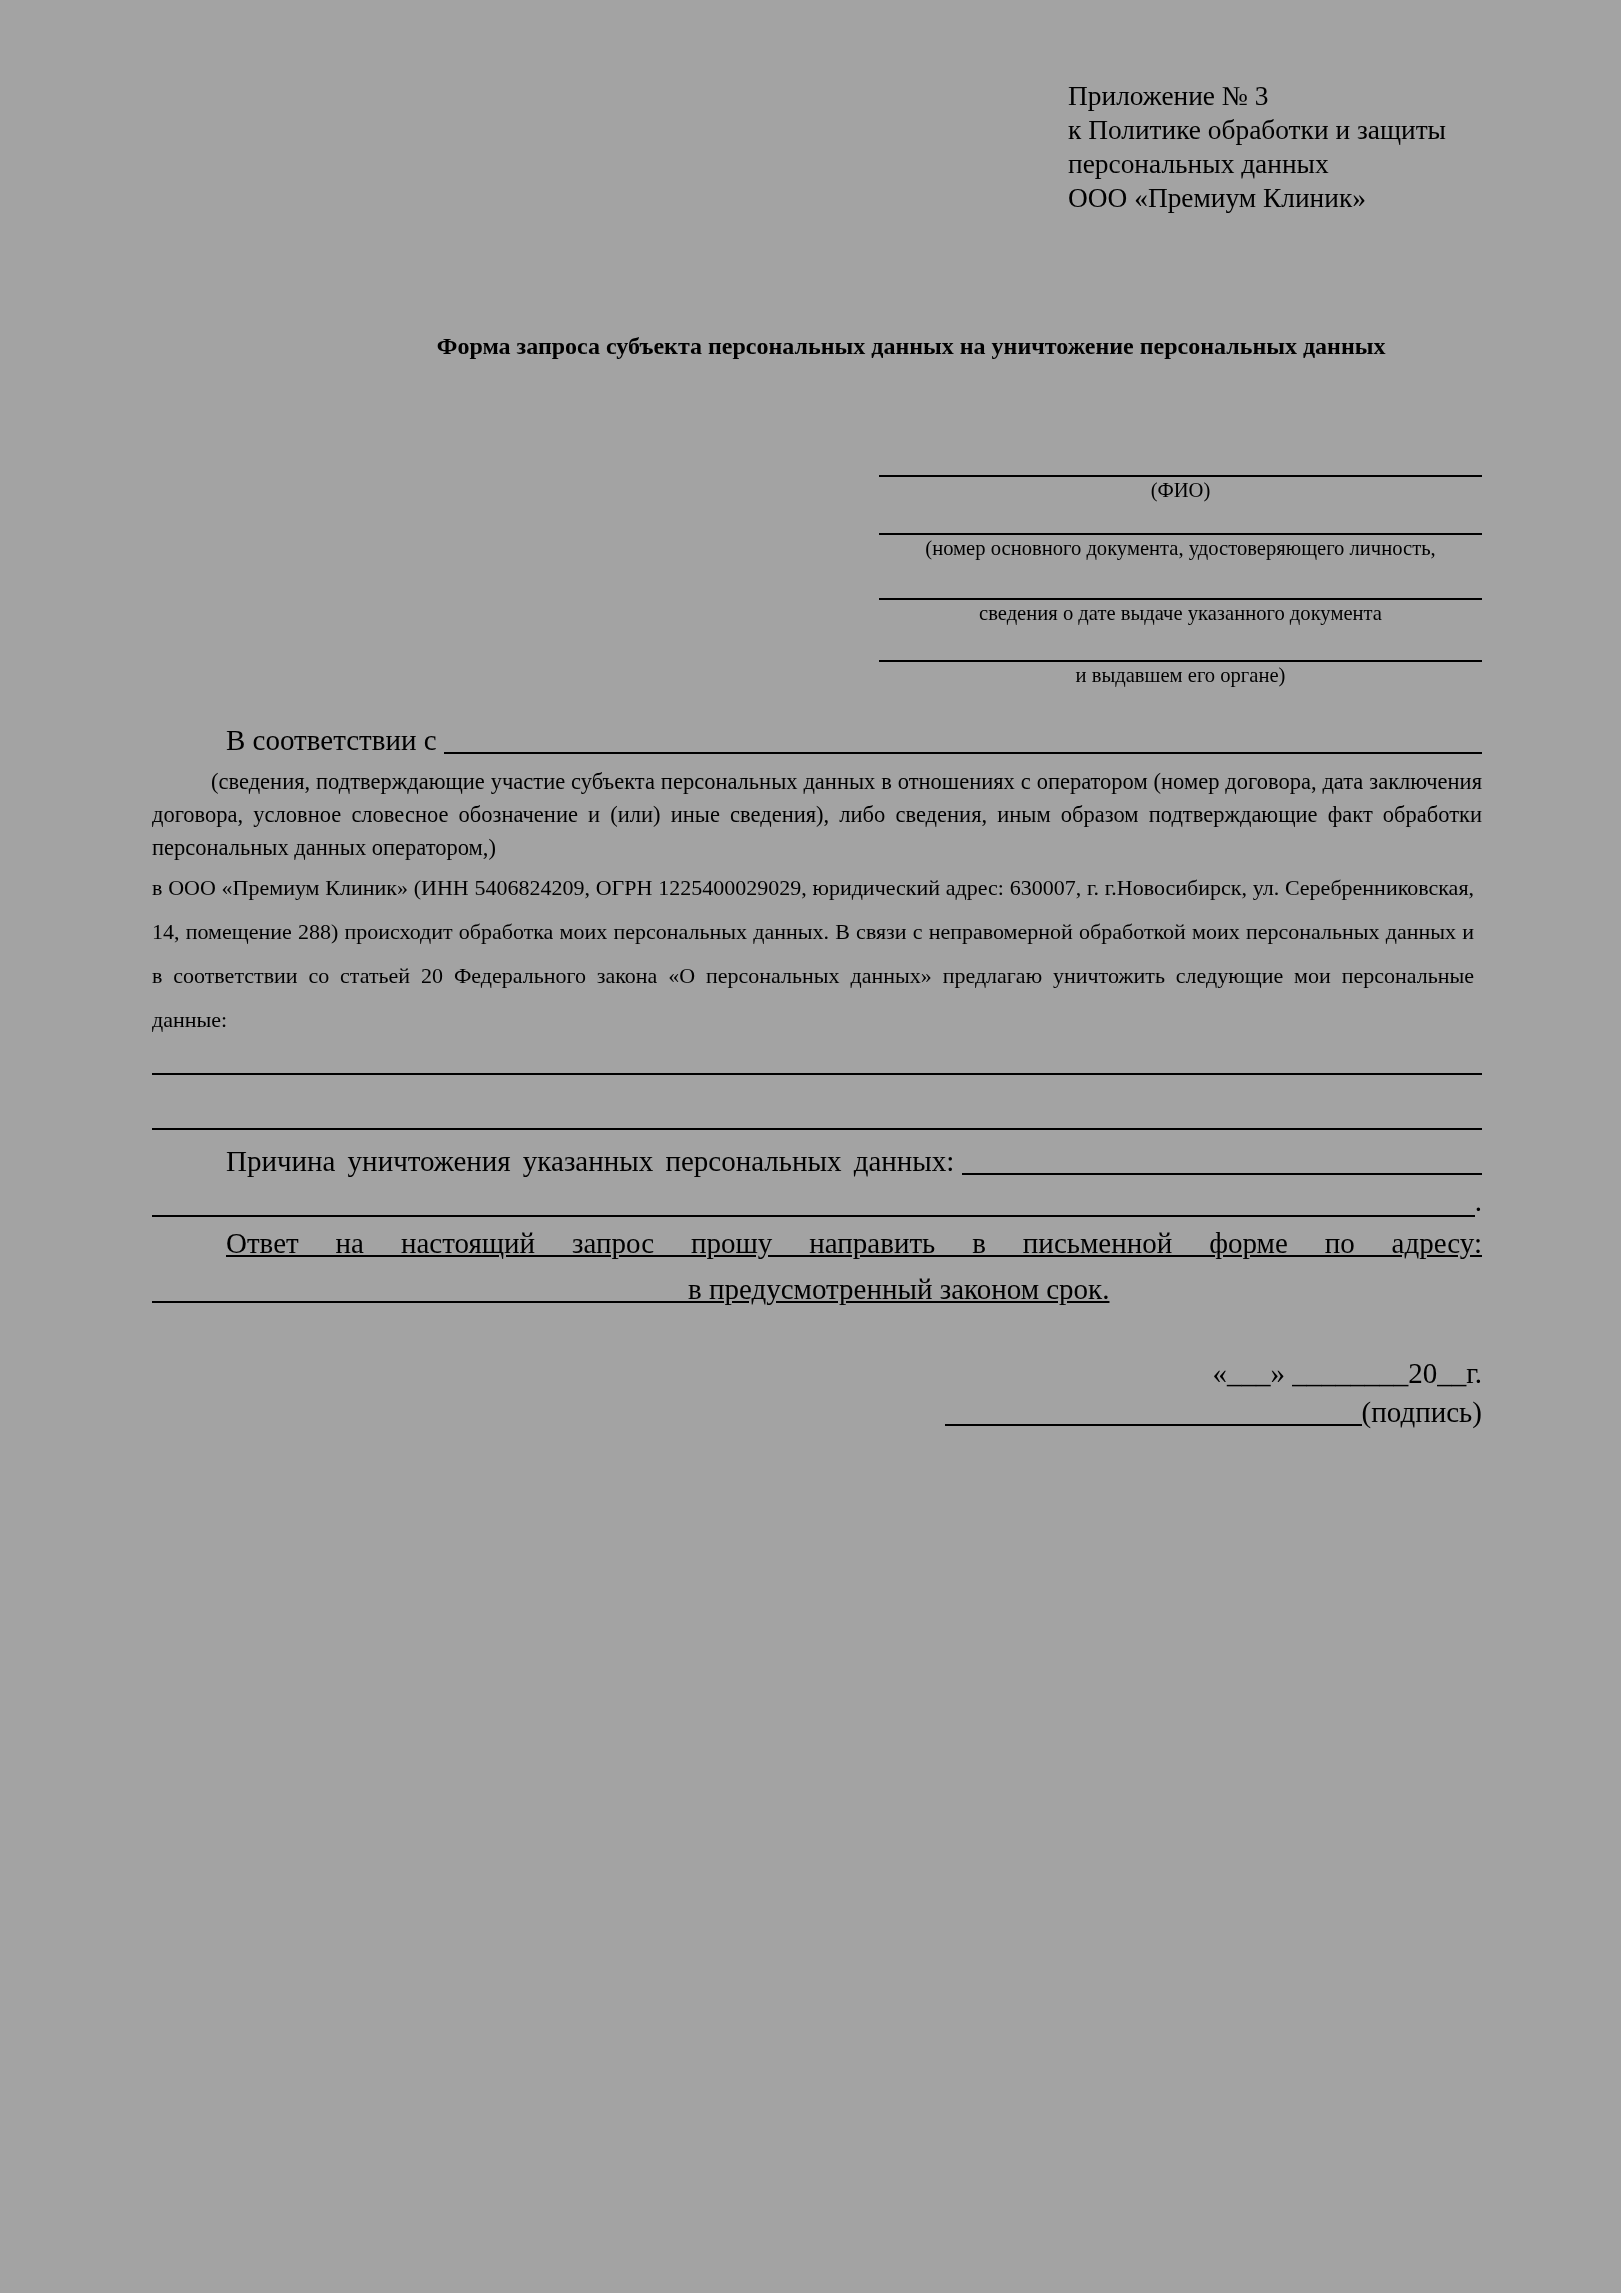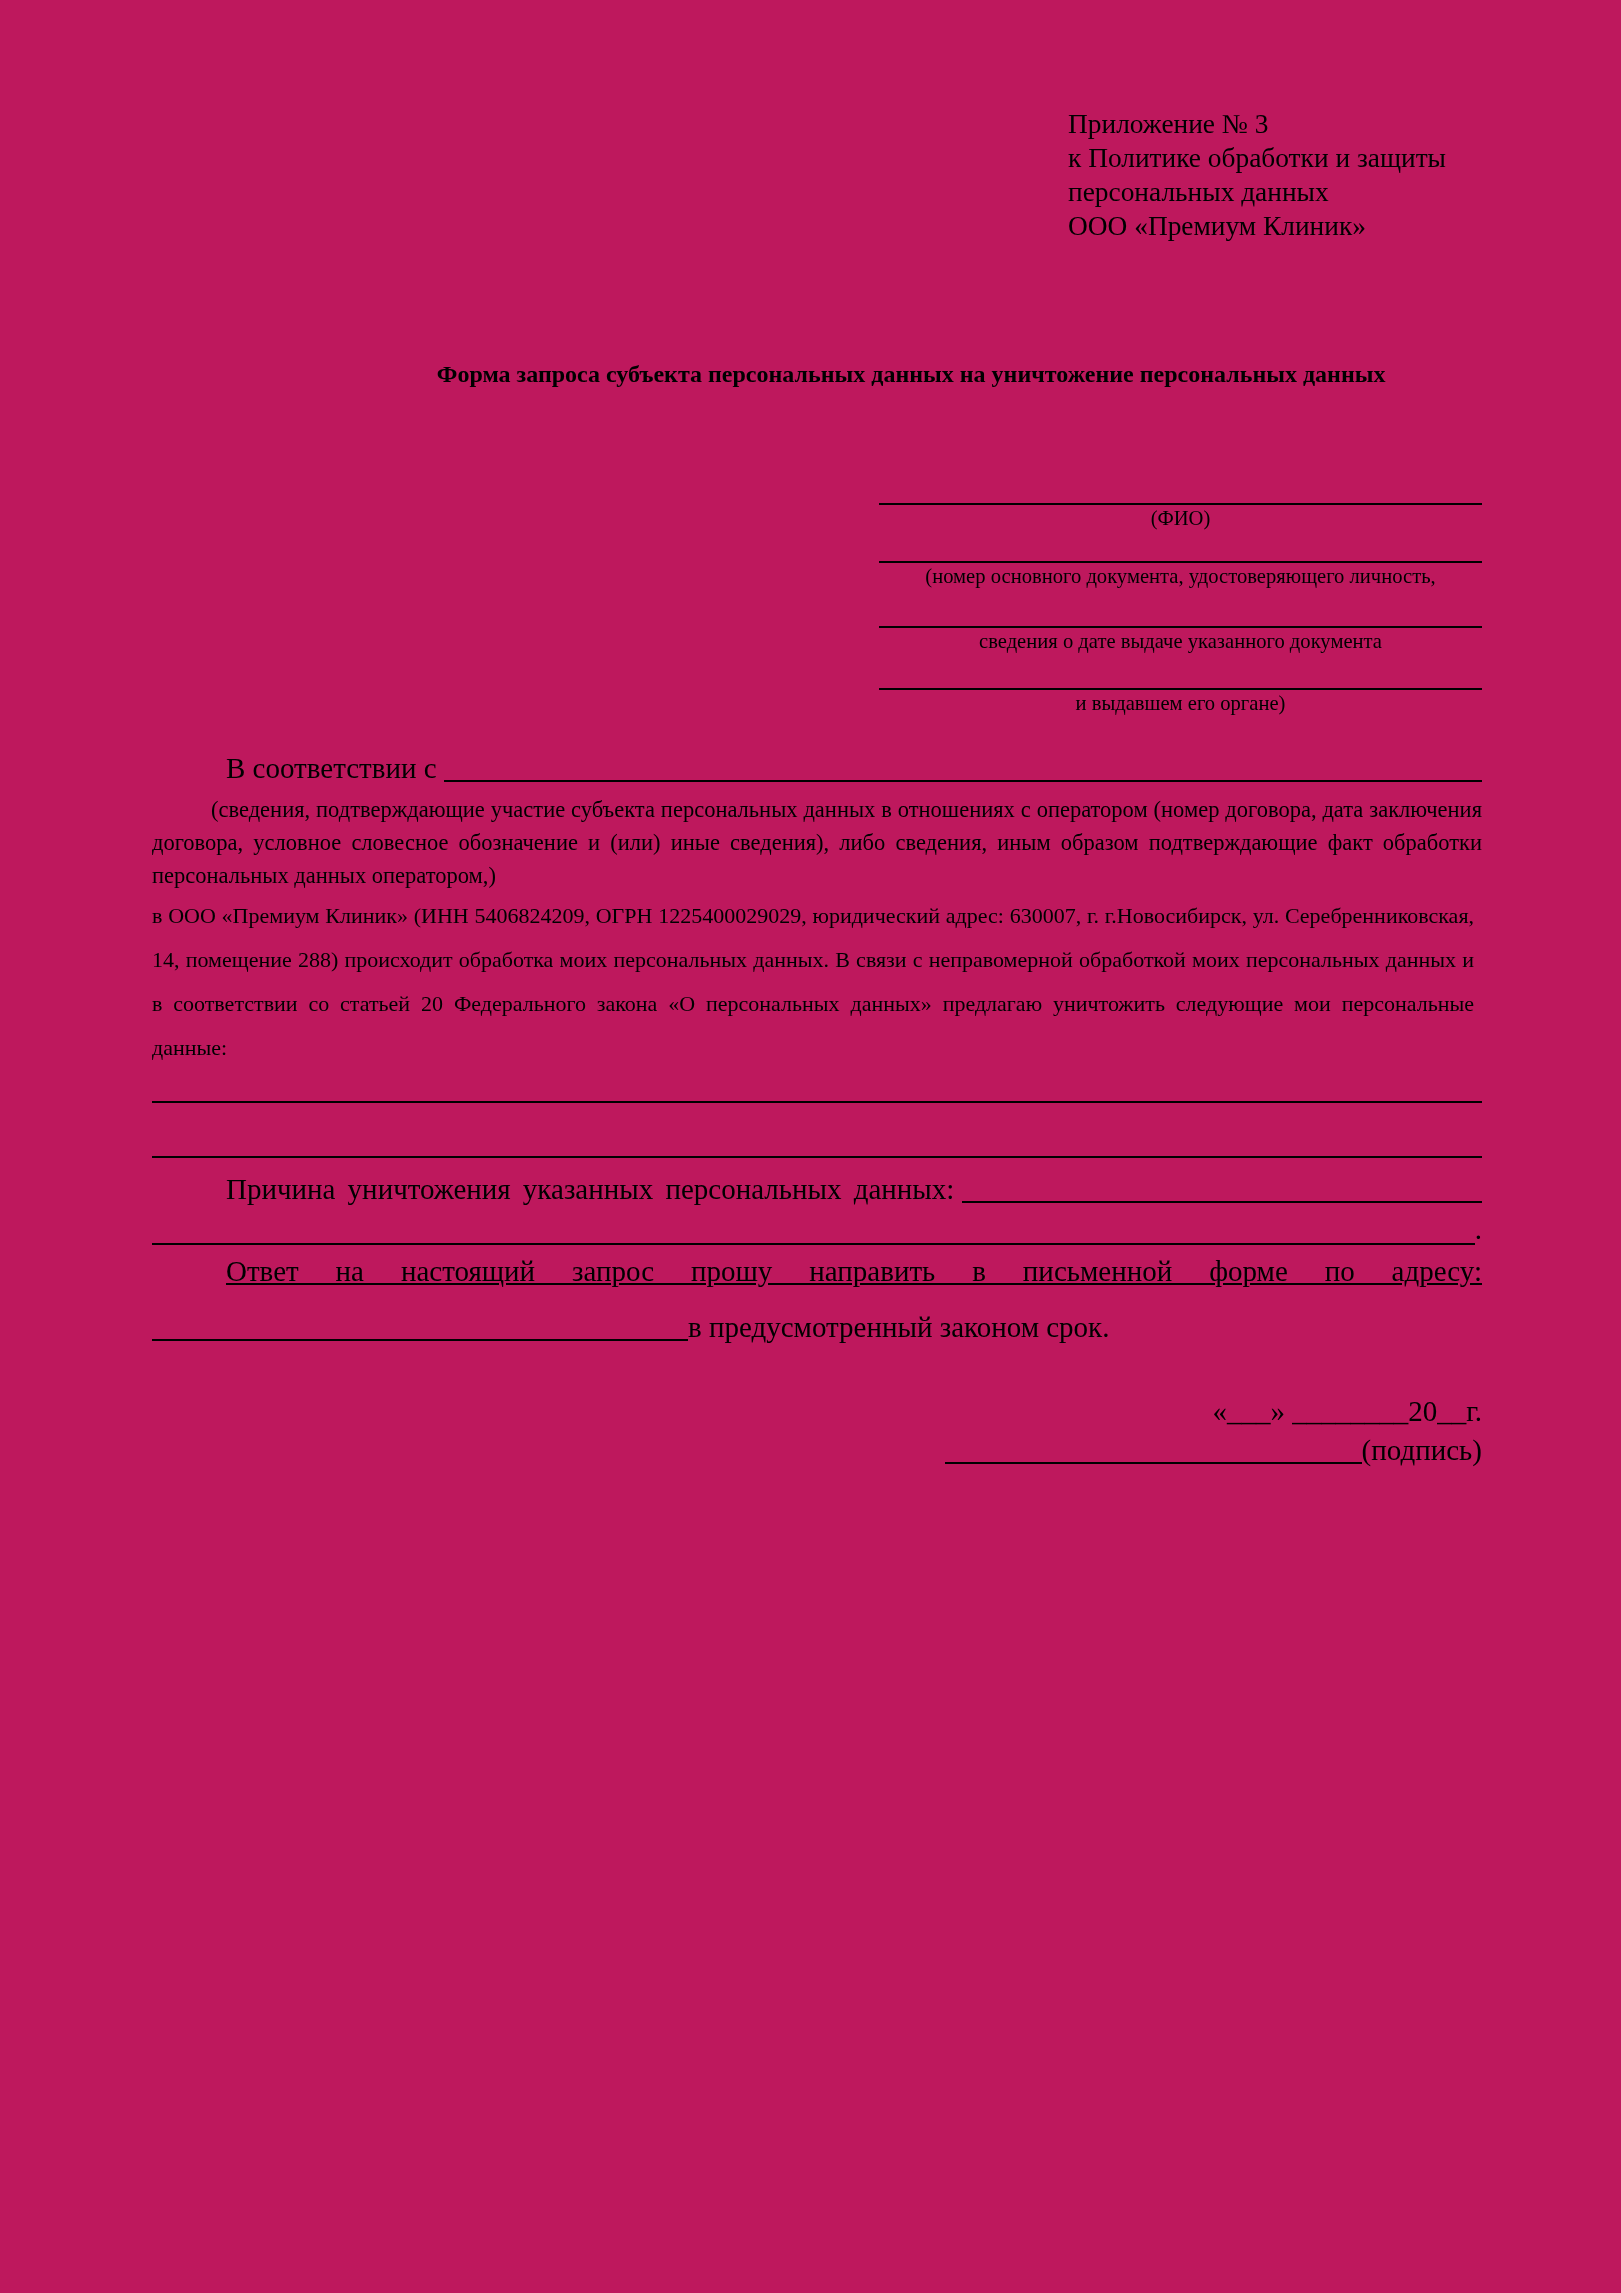--- a/index.html
+++ b/index.html
@@ -1,23 +1,23 @@
 <!DOCTYPE html>
 <html><head>
 <meta charset="utf-8">
 <style>
   html, body { margin: 0; padding: 0; background: #e8e8e8; }
   .page {
     width: 1621px;
     height: 2294px;
-    background: #be185d;
+    background: #a3a3a3;
     color: #000000;
     font-family: "Liberation Serif", "DejaVu Serif", serif;
     box-sizing: border-box;
-    padding: 107px 139px 0 152px;
+    padding: 79px 139px 0 152px;
     margin: 0 auto;
     position: relative;
     overflow: hidden;
   }
   
   .appendix {
     margin-left: 916px;
     font-size: 27.4px;
     line-height: 34px;
     white-space: nowrap;
@@ -97,25 +97,26 @@
   .response {
     margin: 2px 0 0 0;
     font-size: 29px;
     line-height: 37px;
     text-align: justify;
     text-align-last: justify;
     text-indent: 74px;
     text-decoration: underline;
   }
   .tail-row {
-    margin-top: 18px;
+    margin-top: 8px;
     display: flex;
     align-items: flex-end;
     font-size: 29px;
     line-height: 39px;
+    text-decoration: underline;
   }
   .tail-line { width: 536px; border-bottom: 2.9px solid #000; margin-bottom: 5.9px; }
   
   .footer-row {
     margin-top: 45px;
     display: flex;
     justify-content: space-between;
     align-items: flex-end;
     font-size: 29px;
     line-height: 39px;

